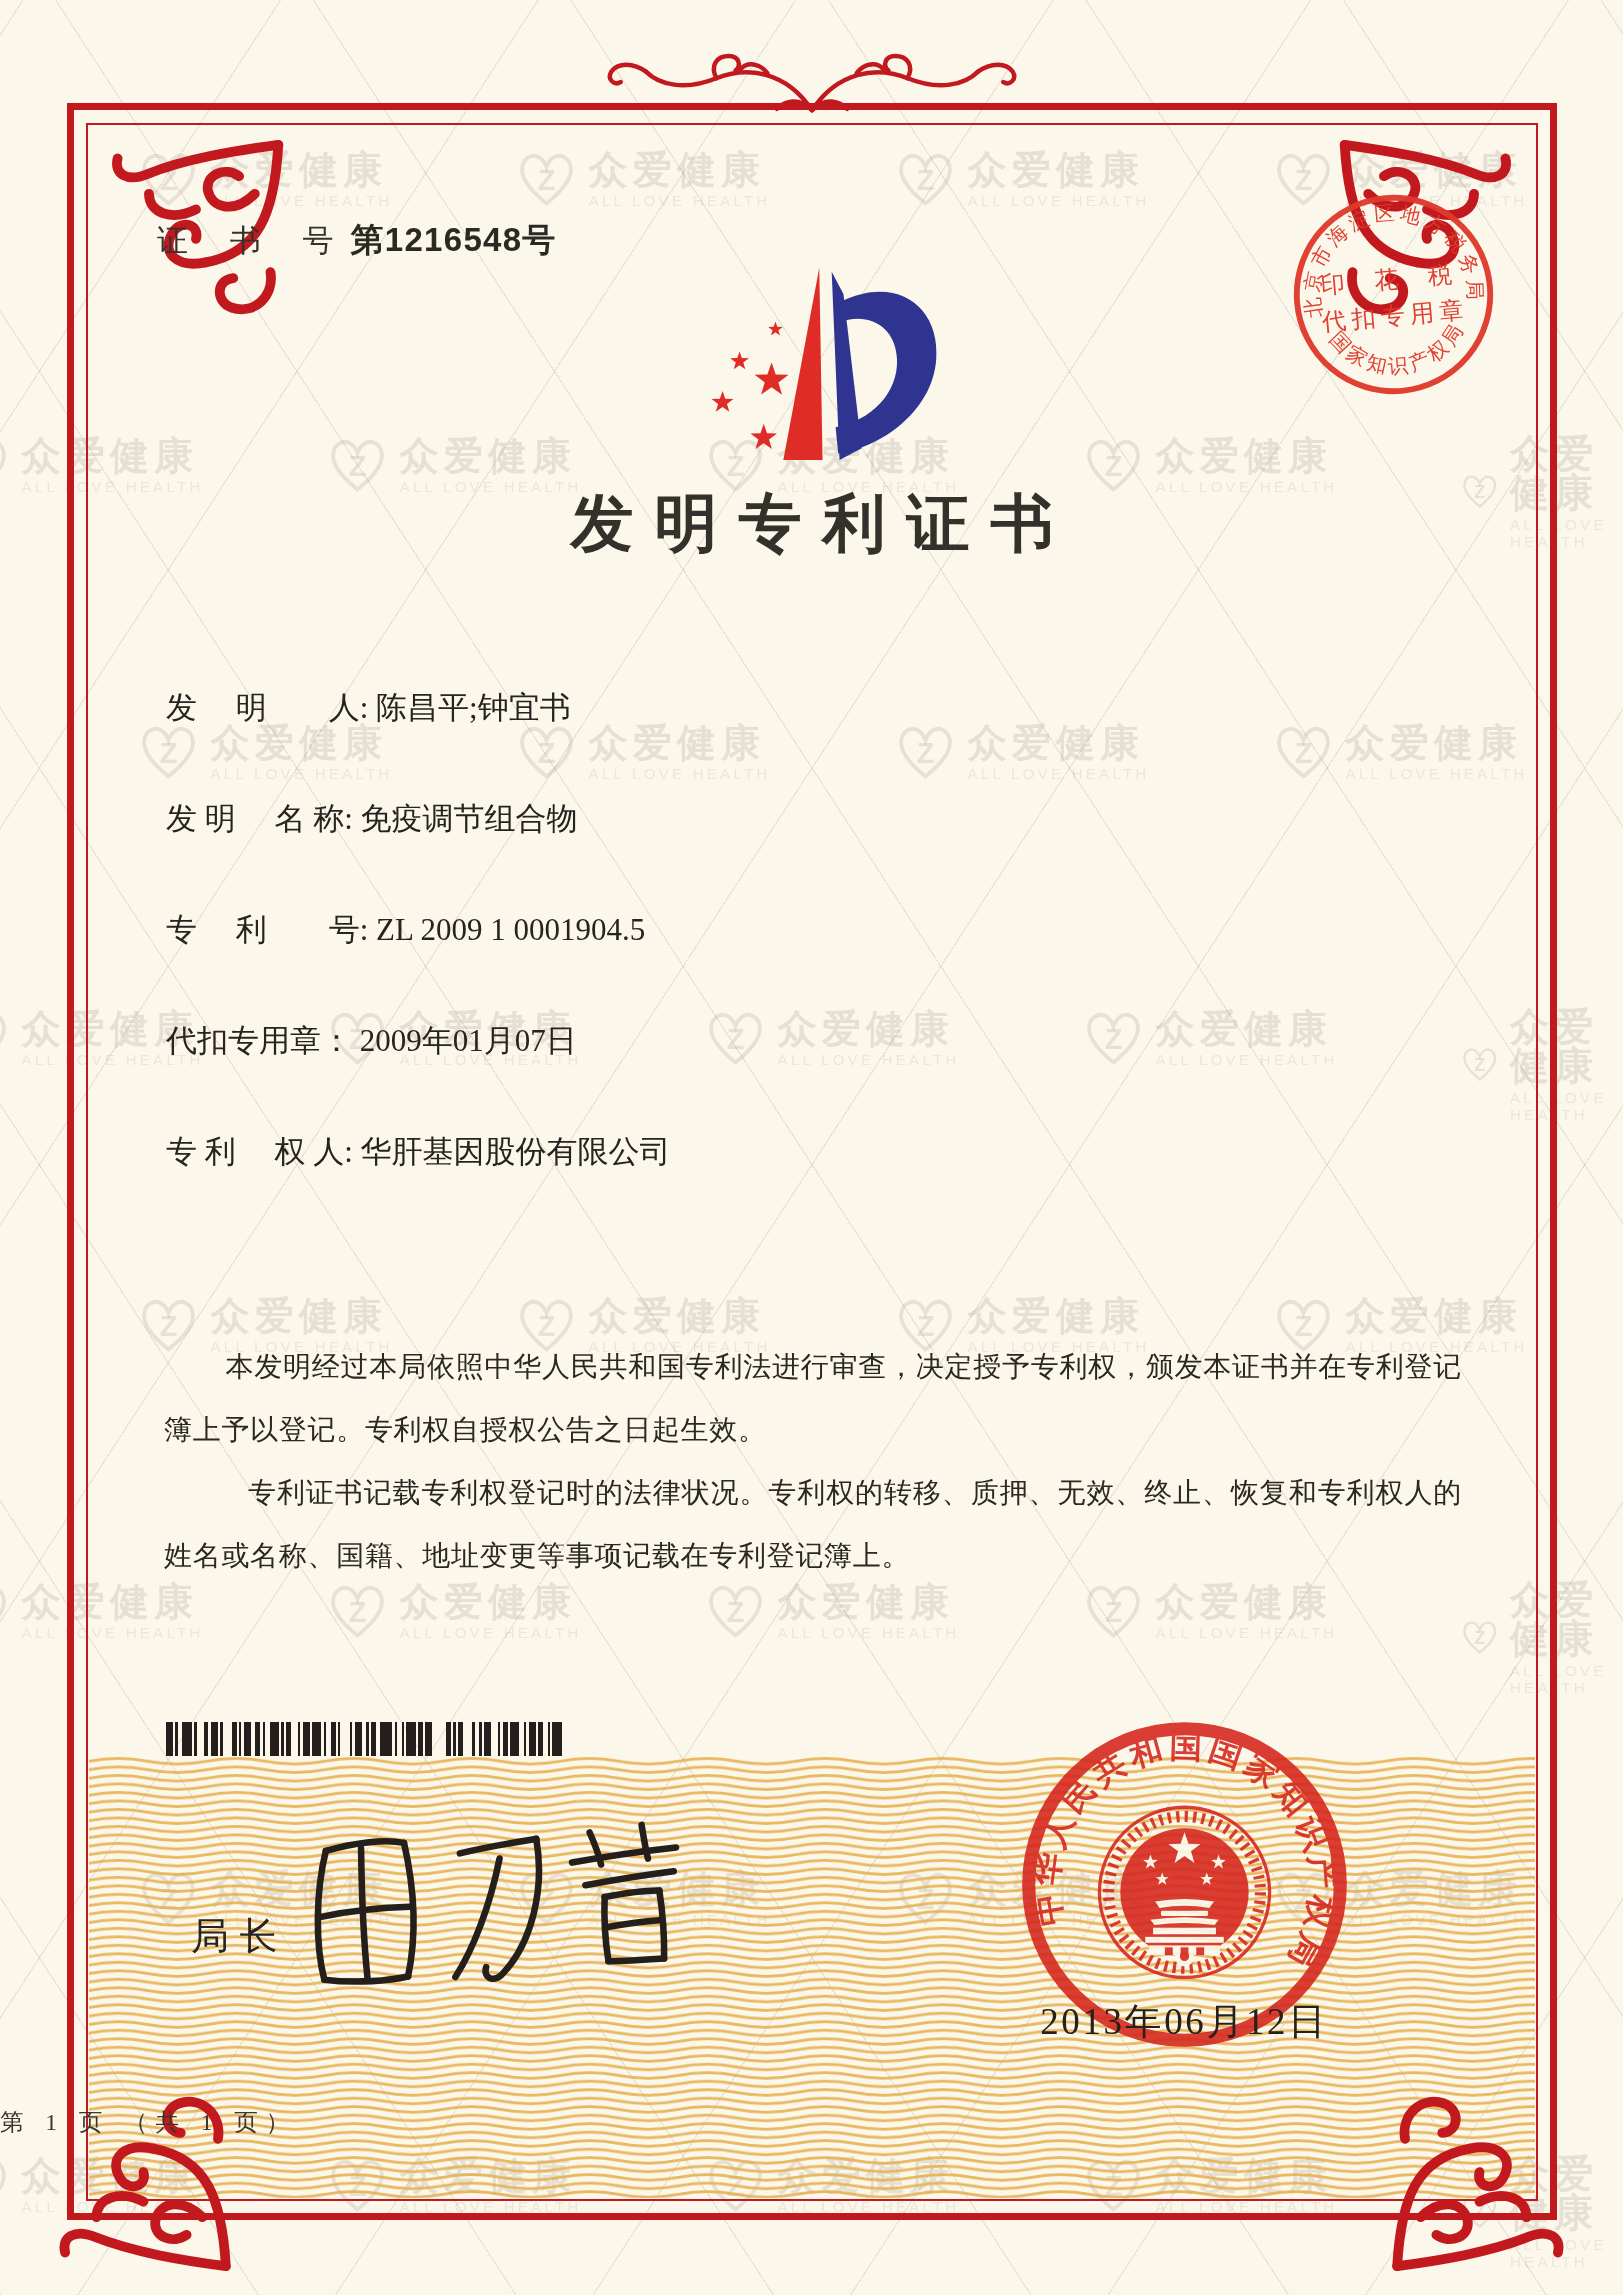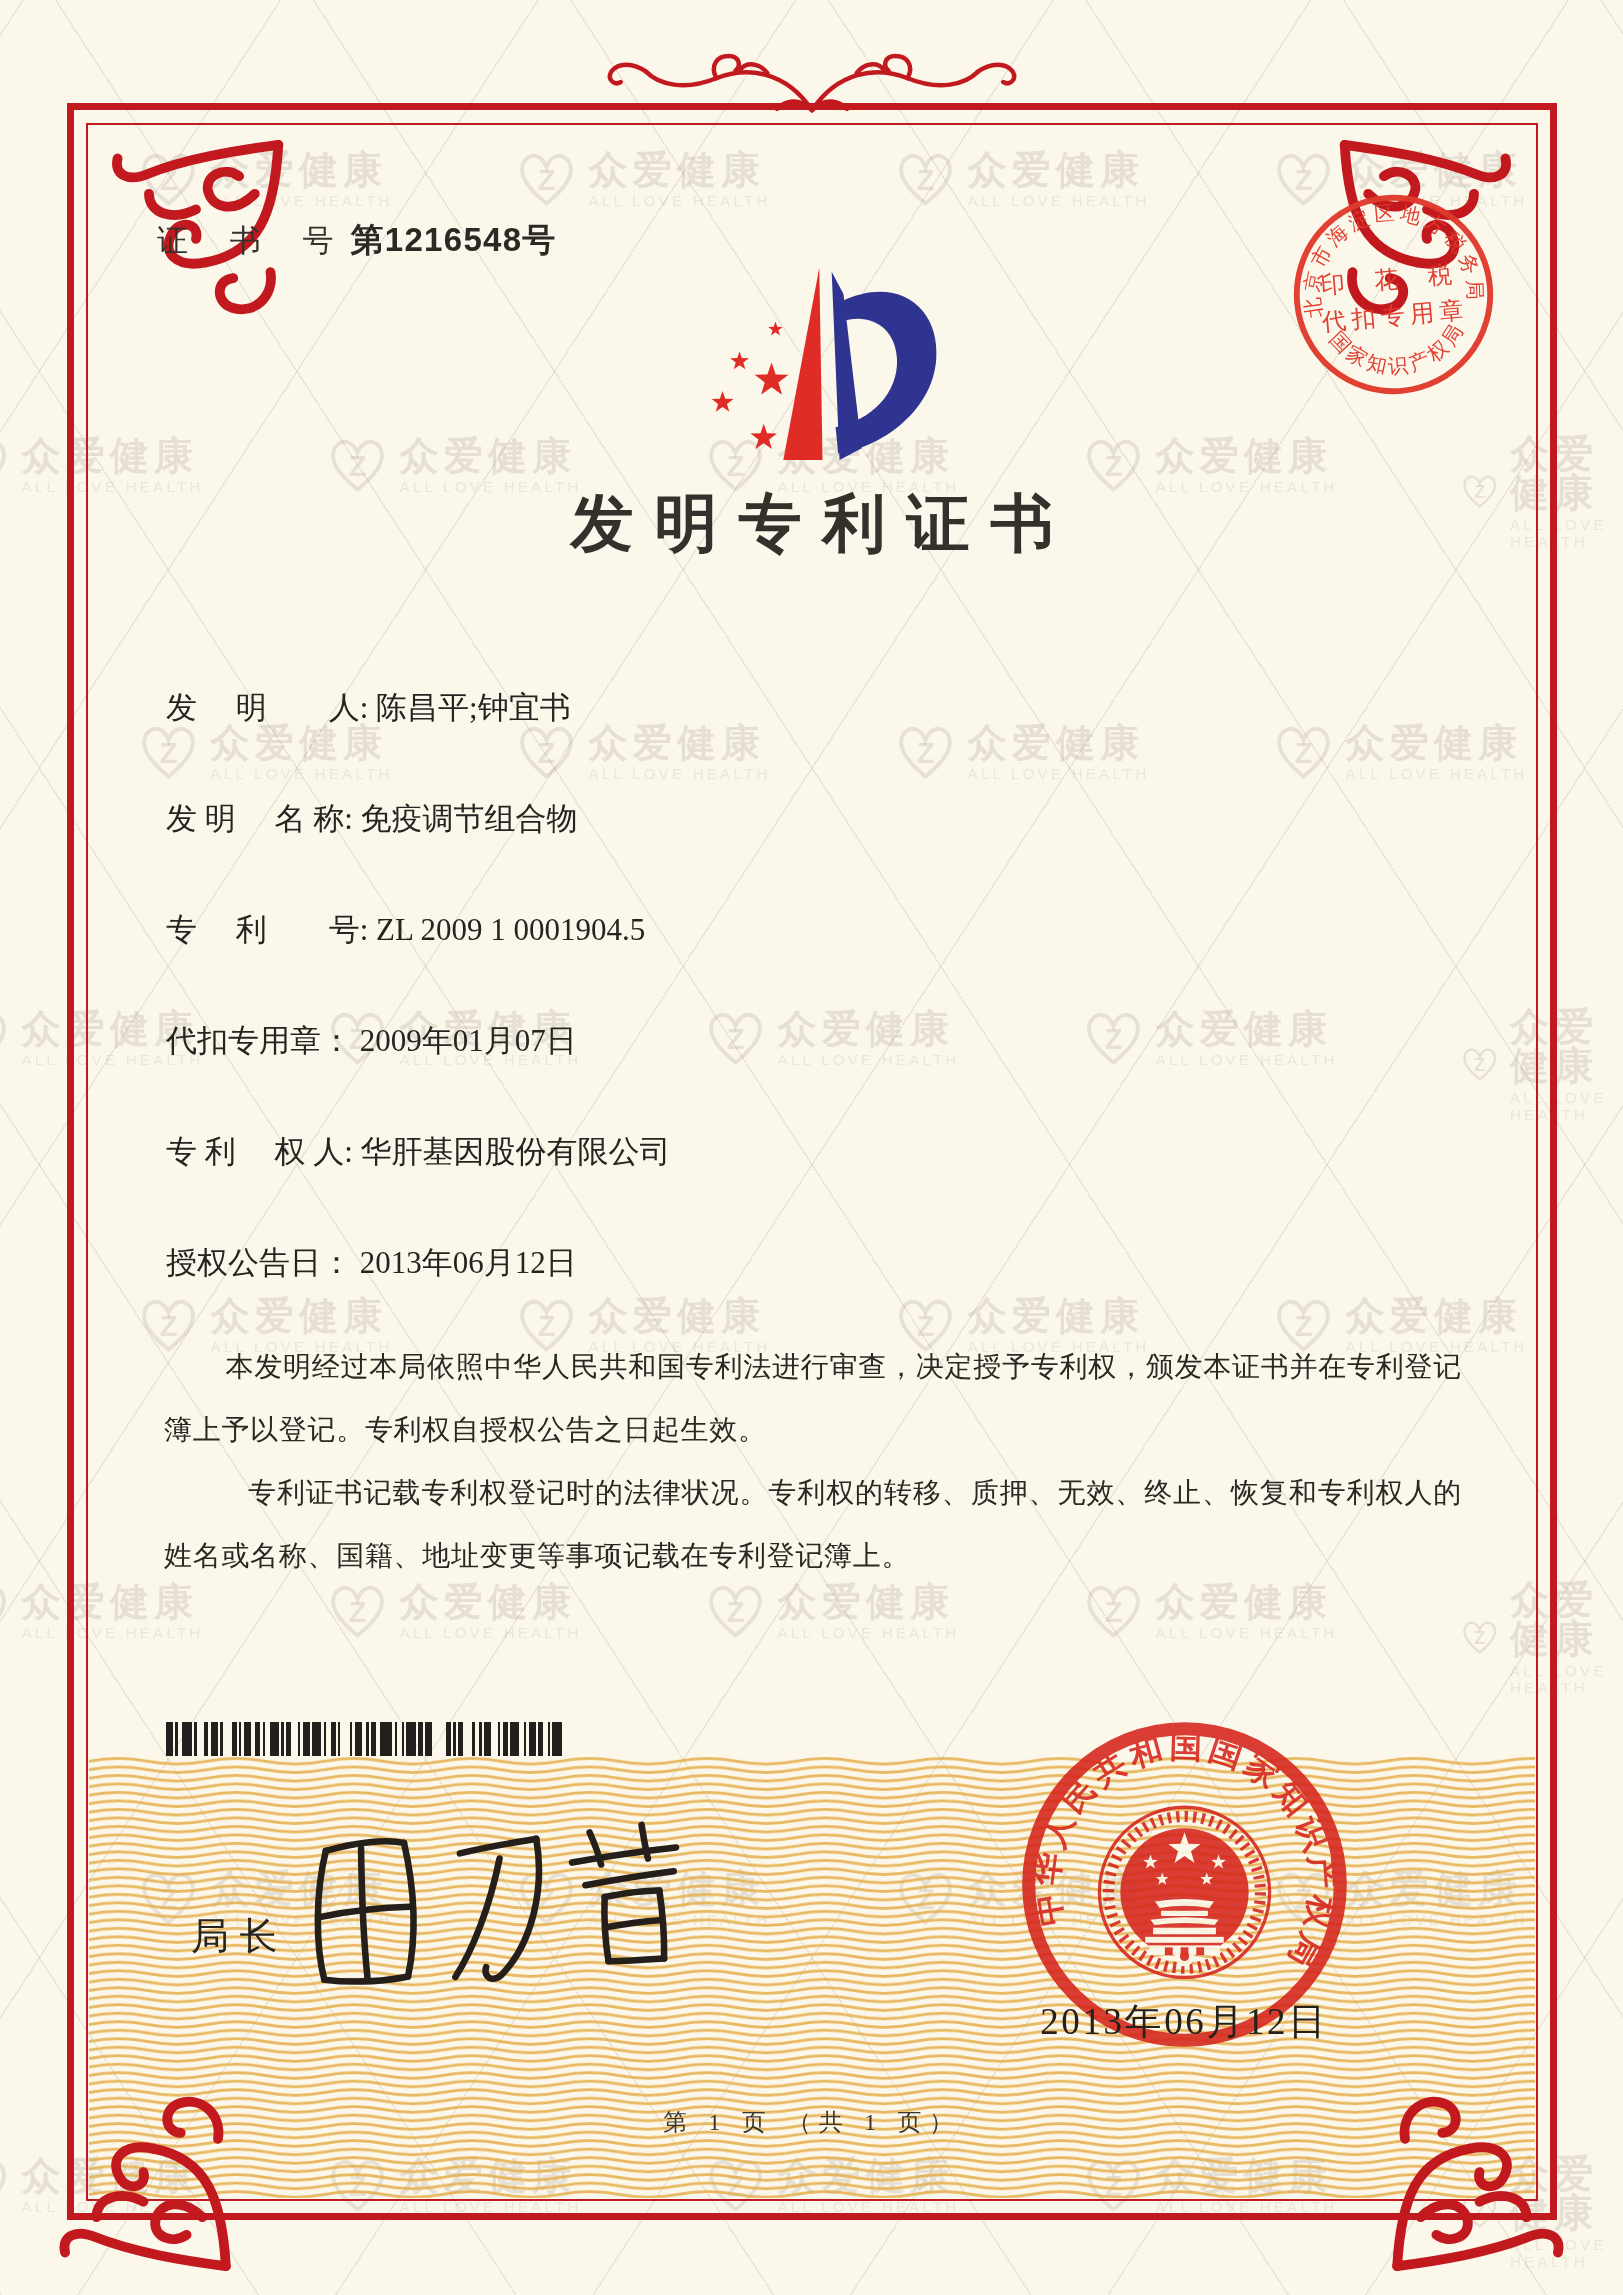--- a/index.html
+++ b/index.html
@@ -38,21 +38,21 @@
   .paras { position:absolute; left:164px; width:1298px; top:1335px; font-size:28px; line-height:63px; color:#2b2723; text-align:justify; letter-spacing:0.7px; }
   .paras p { margin:0; text-indent:2.2em; }
   .paras p:last-child { text-indent:3em; }
   .barcode { position:absolute; left:166px; top:1722px; width:458px; height:34px; display:flex; overflow:hidden; }
   .barcode .b { background:#241f1c; height:100%; flex:none; }
   .barcode .s { height:100%; flex:none; }
   .director { position:absolute; left:191px; top:1911px; font-size:38px; letter-spacing:10.5px; color:#262320; }
   .sig { position:absolute; left:279px; top:1803px; width:419px; height:207px; }
   .seal { position:absolute; left:1013px; top:1713px; width:343px; height:343px; opacity:.95; }
   .seal-date { position:absolute; left:968px; width:432px; top:1997px; text-align:center; font-size:37px; letter-spacing:2.6px; color:#24201a; }
-  .footer { position:absolute; left:0; right:0; top:2106px; text-align:center; font-size:23.6px; letter-spacing:7.9px; color:#3a362f; }
+  .footer { position:absolute; left:0; right:0; top:2106px; text-align:left; font-size:23.6px; letter-spacing:7.9px; color:#3a362f; }
   .stamp { position:absolute; left:1287px; top:188px; width:213px; height:213px; transform:rotate(-5deg); opacity:.96; }
 </style>
 </head>
 <body>
 
 <div class="page">
 
   <svg width="0" height="0" style="position:absolute">
     <defs>
       <path id="star5" d="M0,-26 L6.1,-8.4 L24.7,-8 L9.9,3.2 L15.3,21 L0,10.4 L-15.3,21 L-9.9,3.2 L-24.7,-8 L-6.1,-8.4 Z"></path>
@@ -485,21 +485,20 @@
   </svg>
 
   <div class="title">发明专利证书</div>
 
   <div class="fields">
     <div class="field">发　 明　　人: 陈昌平;钟宜书</div>
     <div class="field">发 明　 名 称: 免疫调节组合物</div>
     <div class="field">专　 利　　号: ZL 2009 1 0001904.5</div>
     <div class="field">代扣专用章： 2009年01月07日</div>
     <div class="field">专 利　 权 人: 华肝基因股份有限公司</div>
-    <div class="field">授权公告日： 2013年06月12日</div>
   </div>
 
   <div class="paras">
     <p>本发明经过本局依照中华人民共和国专利法进行审查，决定授予专利权，颁发本证书并在专利登记簿上予以登记。专利权自授权公告之日起生效。</p>
     <p>专利证书记载专利权登记时的法律状况。专利权的转移、质押、无效、终止、恢复和专利权人的姓名或名称、国籍、地址变更等事项记载在专利登记簿上。</p>
   </div>
 
   <div class="barcode">
       <div class="b" style="width: 7px;"></div>
       <div class="s" style="width: 2.4px;"></div>

